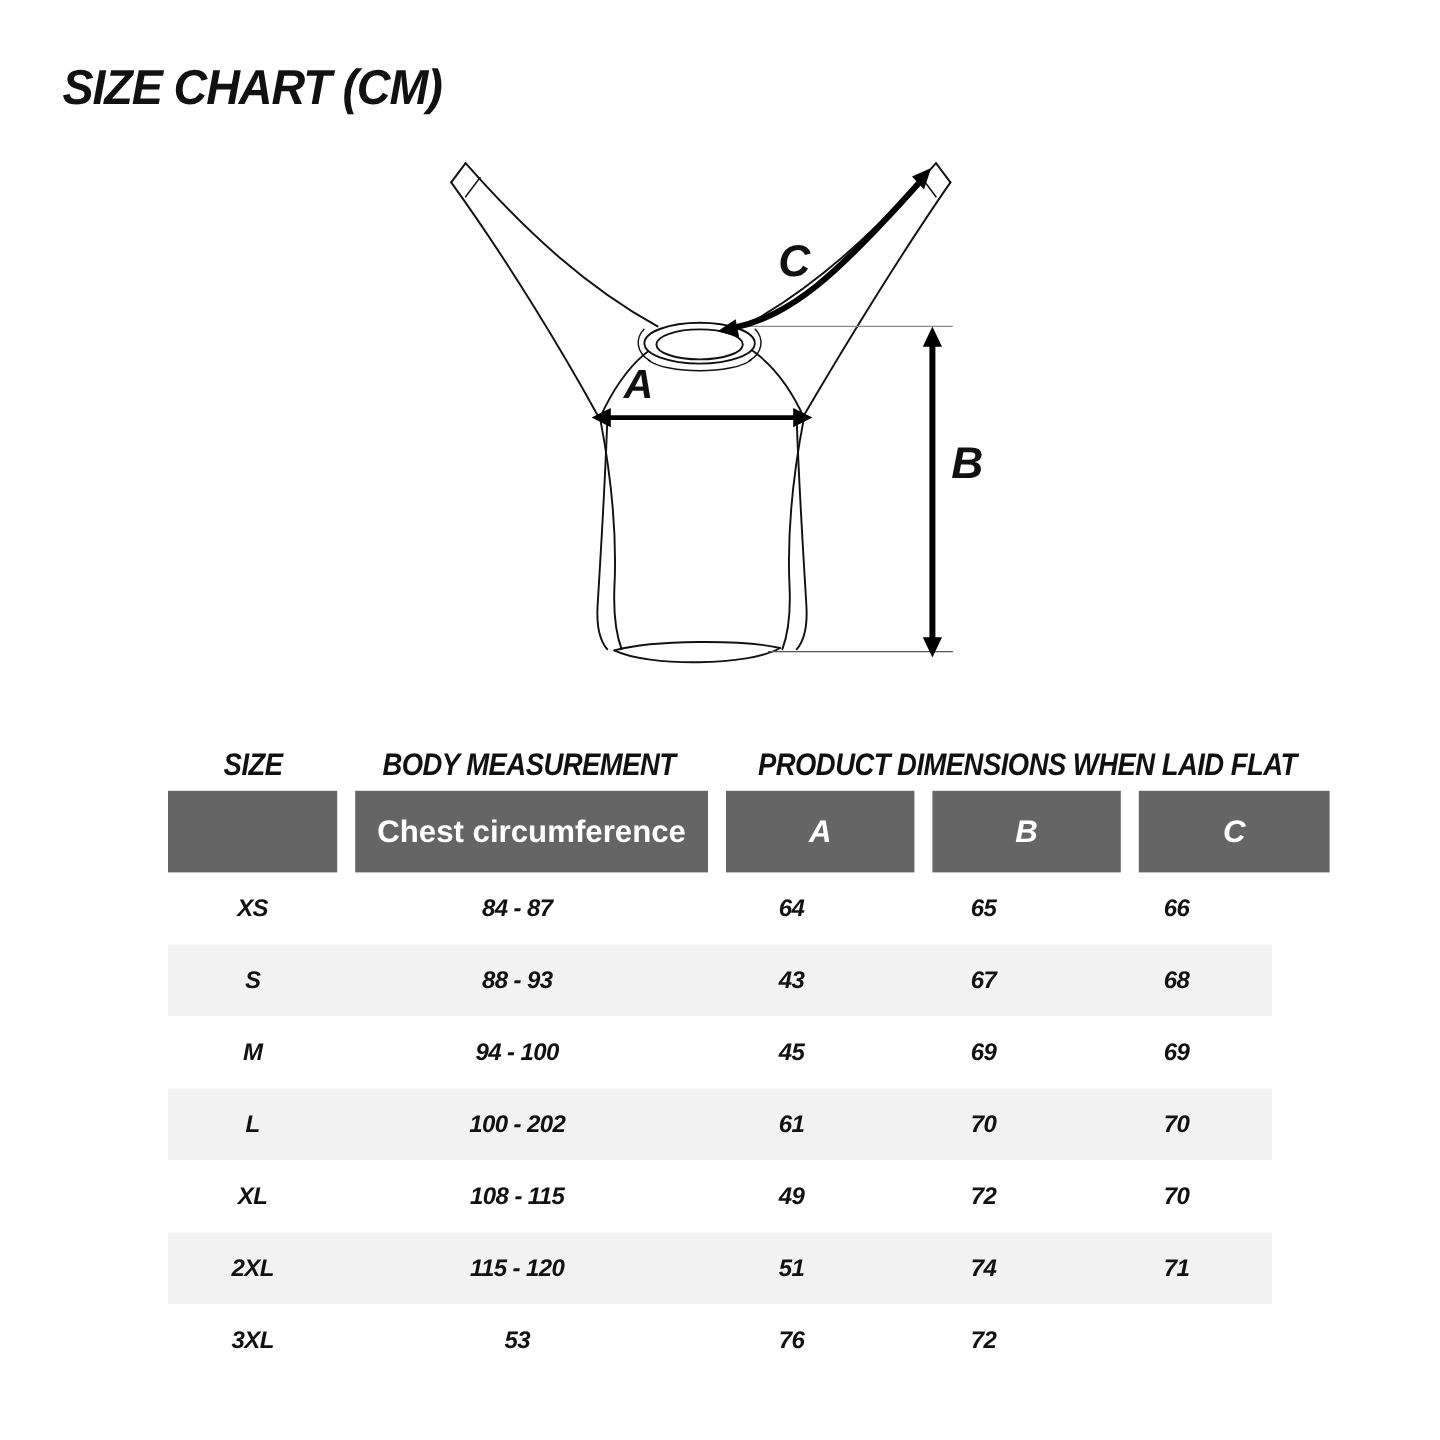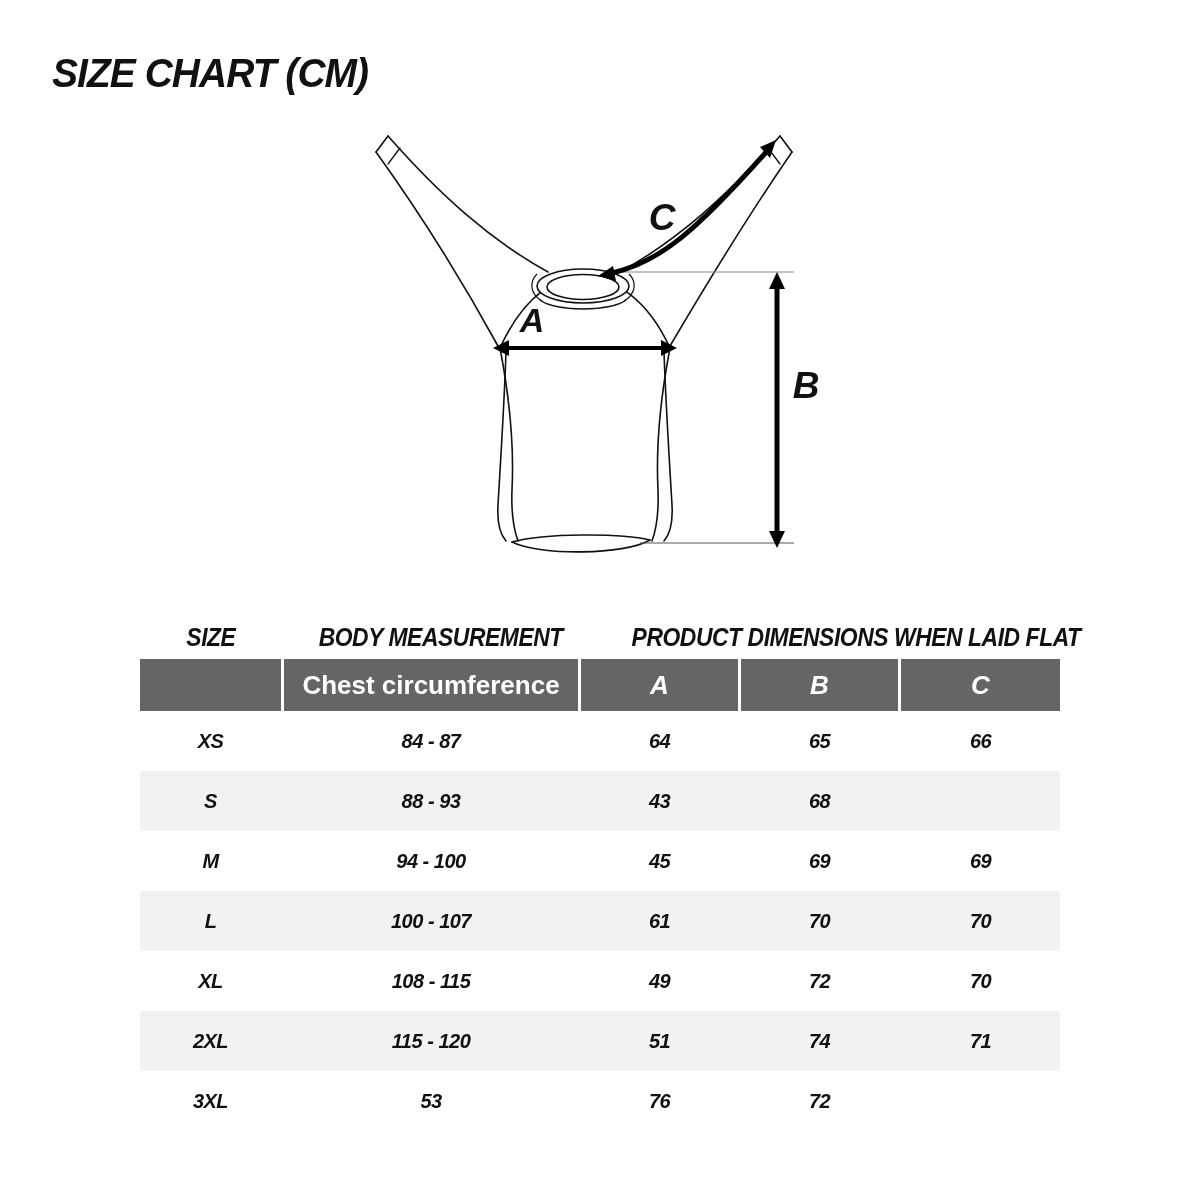--- a/index.html
+++ b/index.html
@@ -31,22 +31,22 @@
   .group-row{
     display:grid;grid-template-columns:141px 294px 479px;column-gap:13px;
     height:44px;align-items:center;
   }
   .glabel{
     text-align:center;font-size:26px;font-weight:bold;font-style:italic;
     letter-spacing:-0.5px;white-space:nowrap;
   }
   .glabel>span{display:inline-block;transform:scaleX(.88);}
   .hrow{
-    display:grid;grid-template-columns:141px 294px 157px 157px 159px;column-gap:3px;
-    height:52px;background:#ffffff;border-radius:24px;
+    display:grid;grid-template-columns:141px 294px 157px 157px 159px;column-gap:15px;
+    height:68px;background:#ffffff;border-radius:24px;
   }
   .hcell{
     background:#656565;color:#ffffff;
     display:flex;align-items:center;justify-content:center;
     font-size:26px;font-weight:bold;
   }
   .hcell.it{font-style:italic;}
   .trow{
     display:grid;grid-template-columns:141px 294px 157px 157px 159px;column-gap:3px;
     height:60px;background:#ffffff;
@@ -148,34 +148,35 @@
       <div class="cell">84 - 87</div>
       <div class="cell">64</div>
       <div class="cell">65</div>
       <div class="cell">66</div>
     </div>
 
     <div class="trow alt">
       <div class="cell">S</div>
       <div class="cell">88 - 93</div>
       <div class="cell">43</div>
+      <div class="cell">67</div>
       <div class="cell">68</div>
     </div>
 
     <div class="trow">
       <div class="cell">M</div>
       <div class="cell">94 - 100</div>
       <div class="cell">45</div>
       <div class="cell">69</div>
       <div class="cell">69</div>
     </div>
 
     <div class="trow alt">
       <div class="cell">L</div>
-      <div class="cell">100 - 107</div>
+      <div class="cell">100 - 202</div>
       <div class="cell">61</div>
       <div class="cell">70</div>
       <div class="cell">70</div>
     </div>
 
     <div class="trow">
       <div class="cell">XL</div>
       <div class="cell">108 - 115</div>
       <div class="cell">49</div>
       <div class="cell">72</div>

